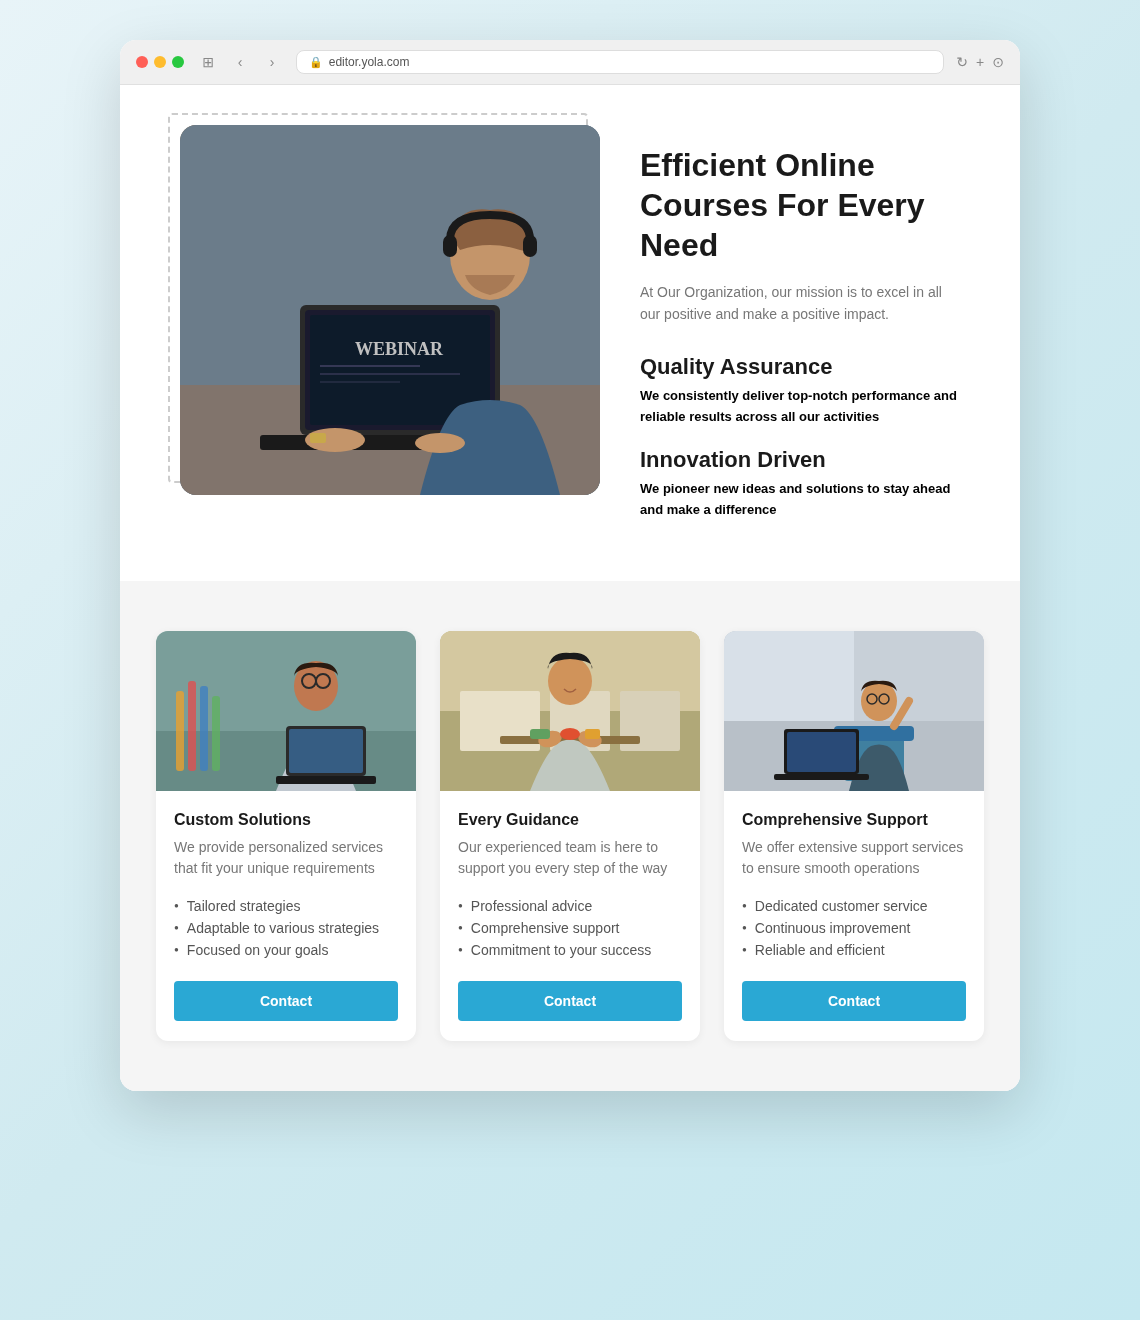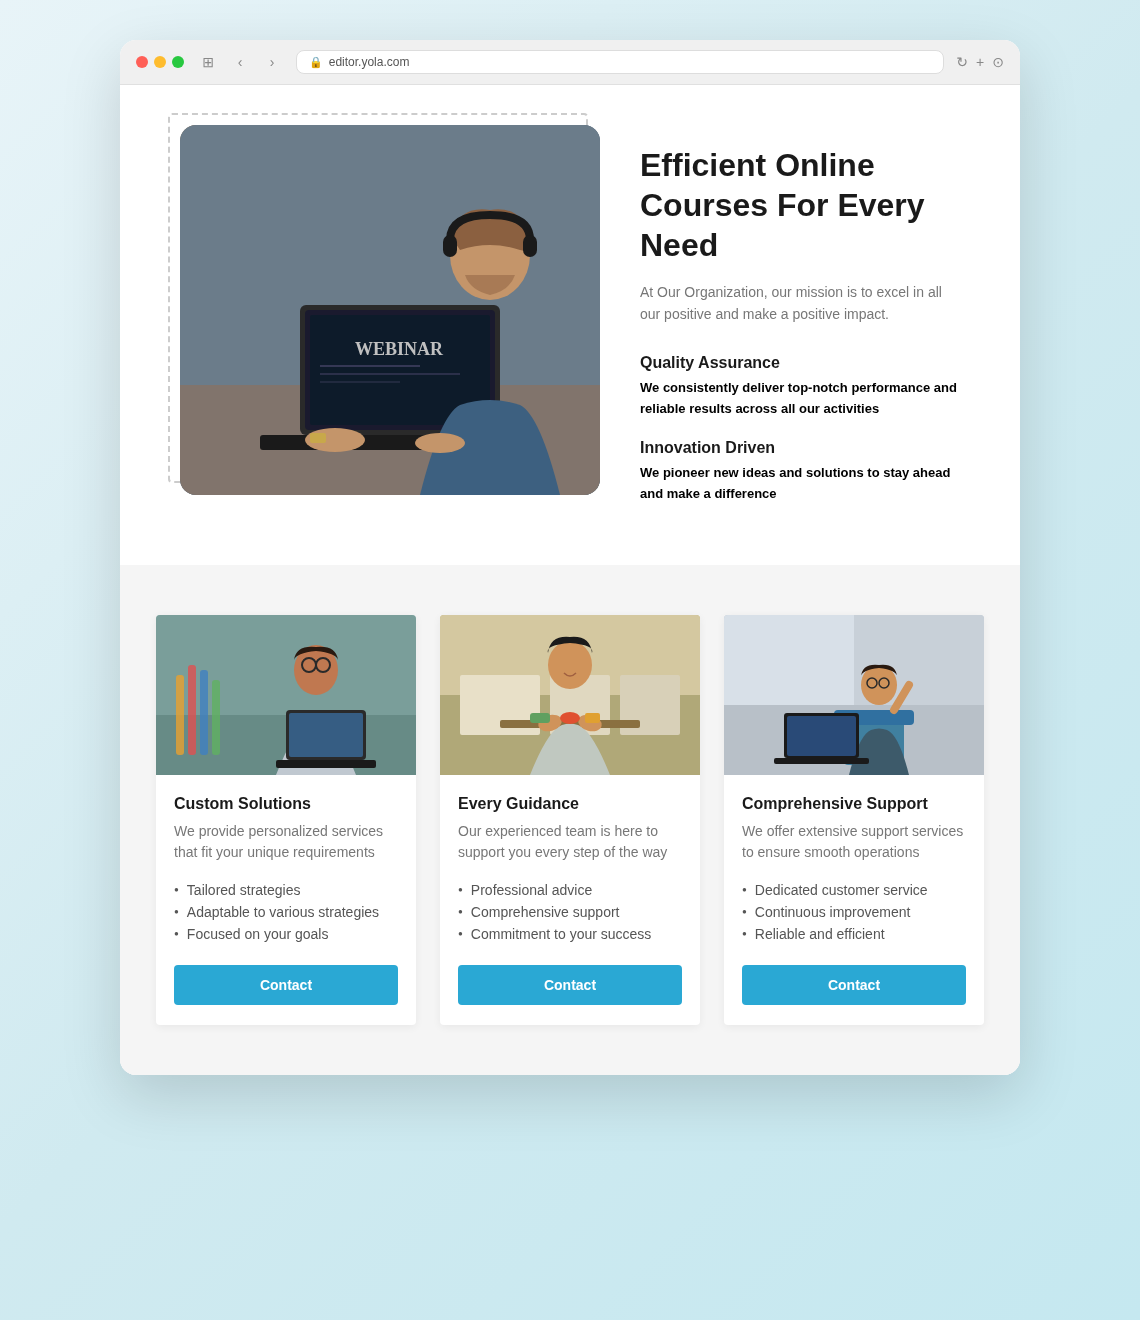--- a/index.html
+++ b/index.html
@@ -138,21 +138,21 @@
       color: #777;
       line-height: 1.6;
       margin-bottom: 28px;
     }
 
     .feature-block {
       margin-bottom: 20px;
     }
 
     .feature-title {
-      font-size: 16px;
+      font-size: 22px;
       font-weight: 700;
       color: #1a1a1a;
       margin-bottom: 6px;
     }
 
     .feature-desc {
       font-size: 13px;
       color: #000000;
       line-height: 1.6;
       max-width: 320px;
@@ -163,21 +163,21 @@
     .cards-section {
       background: #f5f5f5;
       padding: 50px 50px;
       display: flex;
       gap: 24px;
       justify-content: center;
     }
 
     .card {
       background: #fff;
-      border-radius: 4px;
+      border-radius: 12px;
       overflow: hidden;
       width: 260px;
       flex: 0 0 260px;
       box-shadow: 0 2px 8px rgba(0,0,0,0.06);
     }
 
     .card-img-placeholder {
       width: 100%;
       height: 160px;
     }

